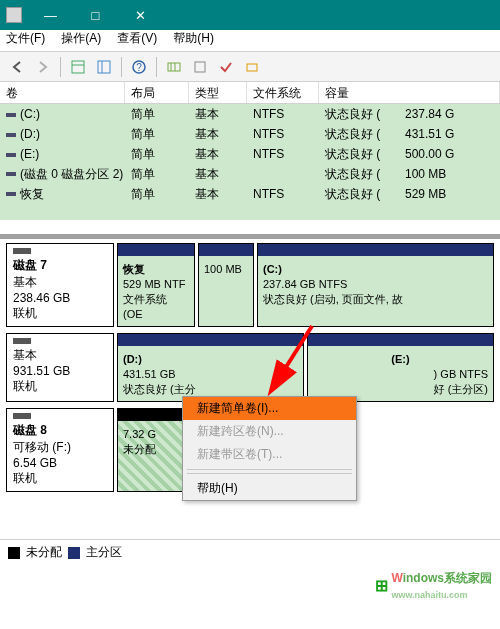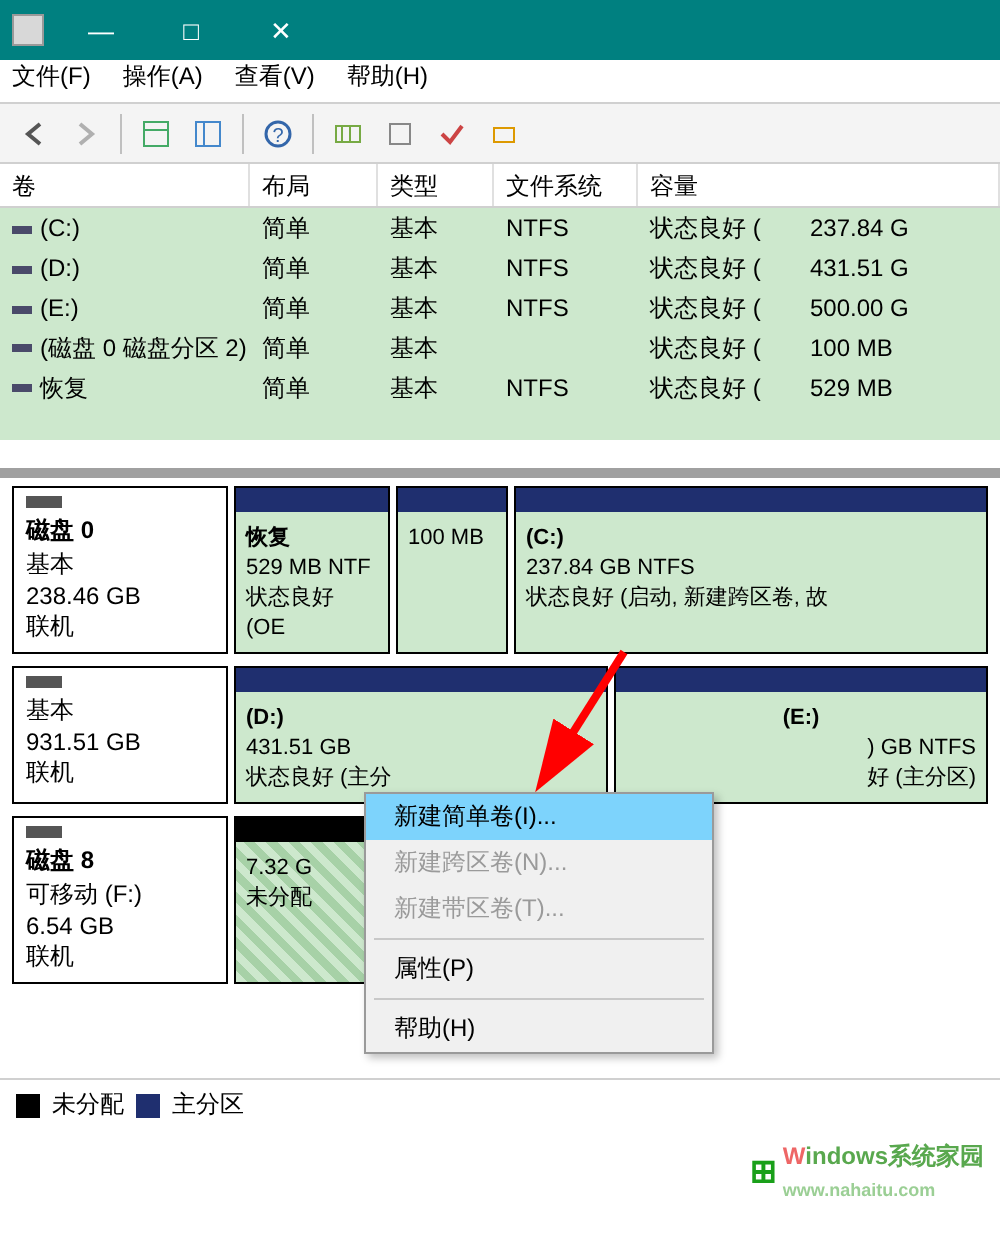--- a/index.html
+++ b/index.html
@@ -30,21 +30,21 @@
   .disk-parts { flex: 1; display: flex; gap: 3px; margin-left: 3px; }
   .part { border: 1px solid #000; position: relative; padding: 4px 5px; font-size: 11px; background: #cde8cd; overflow: hidden; }
   .part .topband { position: absolute; left: 0; top: 0; right: 0; height: 12px; background: #1f2f6f; }
   .part .pcontent { position: relative; margin-top: 14px; line-height: 15px; }
   .part.unalloc { background: repeating-linear-gradient(45deg,#cde8cd,#cde8cd 4px,#a7d1a7 4px,#a7d1a7 8px); }
   .part.unalloc .topband { background: #000; }
   .legend { background: #fff; padding: 4px 8px; display: flex; align-items: center; gap: 6px; font-size: 12px; border-top: 1px solid #d0d0d0; }
   .leg-sw { width: 12px; height: 12px; display: inline-block; }
   .context-menu { position: absolute; left: 182px; top: 396px; width: 175px; background: #f0f0f0; border: 1px solid #9a9a9a; box-shadow: 2px 2px 4px rgba(0,0,0,0.25); z-index: 10; }
   .cm-item { height: 23px; display: flex; align-items: center; padding: 0 14px; font-size: 12px; color: #000; }
-  .cm-item.hl { background: #7dd3fc; }
+  .cm-item.hl { background: #f97316; }
   .cm-item.dis { color: #9a9a9a; }
   .cm-sep { height: 1px; background: #c8c8c8; margin: 3px 4px; }
   .arrow { position: absolute; z-index: 9; pointer-events: none; }
   .wm { position: absolute; right: 8px; bottom: 28px; font-size: 12px; color: #59a84e; font-weight: bold; z-index: 5; pointer-events: none; display: flex; align-items: center; gap: 3px; }
   .wm-logo { font-size: 16px; color: #1aa01a; }
 </style>
 </head>
 <body>
 
 <div class="titlebar">
@@ -172,46 +172,46 @@
 </div>
 
 <div class="splitter-gap"></div>
 <div class="gsplit"></div>
 
 <div class="graphical">
 
   <div class="disk-row">
     <div class="disk-info">
       <div class="dicon"></div>
-      <div style="font-weight:bold">磁盘 0</div>
+      <div style="font-weight:bold">磁盘 7</div>
       <div>基本</div>
       <div>238.46 GB</div>
       <div>联机</div>
     </div>
     <div class="disk-parts">
       <div class="part" style="width:78px">
         <div class="topband"></div>
         <div class="pcontent">
           <div style="font-weight:bold">恢复</div>
           <div>529 MB NTF</div>
-          <div>状态良好 (OE</div>
+          <div>文件系统 (OE</div>
         </div>
       </div>
       <div class="part" style="width:56px">
         <div class="topband"></div>
         <div class="pcontent">
           <div>100 MB</div>
         </div>
       </div>
       <div class="part" style="flex:1">
         <div class="topband"></div>
         <div class="pcontent">
           <div style="font-weight:bold">(C:)</div>
           <div>237.84 GB NTFS</div>
-          <div>状态良好 (启动, 新建跨区卷, 故</div>
+          <div>状态良好 (启动, 页面文件, 故</div>
         </div>
       </div>
     </div>
   </div>
 
   <div class="disk-row">
     <div class="disk-info">
       <div class="dicon"></div>
       <div>基本</div>
       <div>931.51 GB</div>
@@ -272,21 +272,20 @@
       </marker>
     </defs>
   <line x1="52" y1="6" x2="14" y2="66" stroke="#ff0000" stroke-width="4" marker-end="url(#ah)"></line>
 </svg>
 
 <div class="context-menu">
   <div class="cm-item hl">新建简单卷(I)...</div>
   <div class="cm-item dis">新建跨区卷(N)...</div>
   <div class="cm-item dis">新建带区卷(T)...</div>
   <div class="cm-sep"></div>
-  <div class="cm-item">属性(P)</div>
   <div class="cm-sep"></div>
   <div class="cm-item">帮助(H)</div>
 </div>
 
 <div class="wm">
   <span class="wm-logo">⊞</span>
   <span>
     <span style="color:#e66">W</span><span>indows系统家园</span><br>
     <span style="font-size:9px;color:#9bcf95">www.nahaitu.com</span>
   </span>

